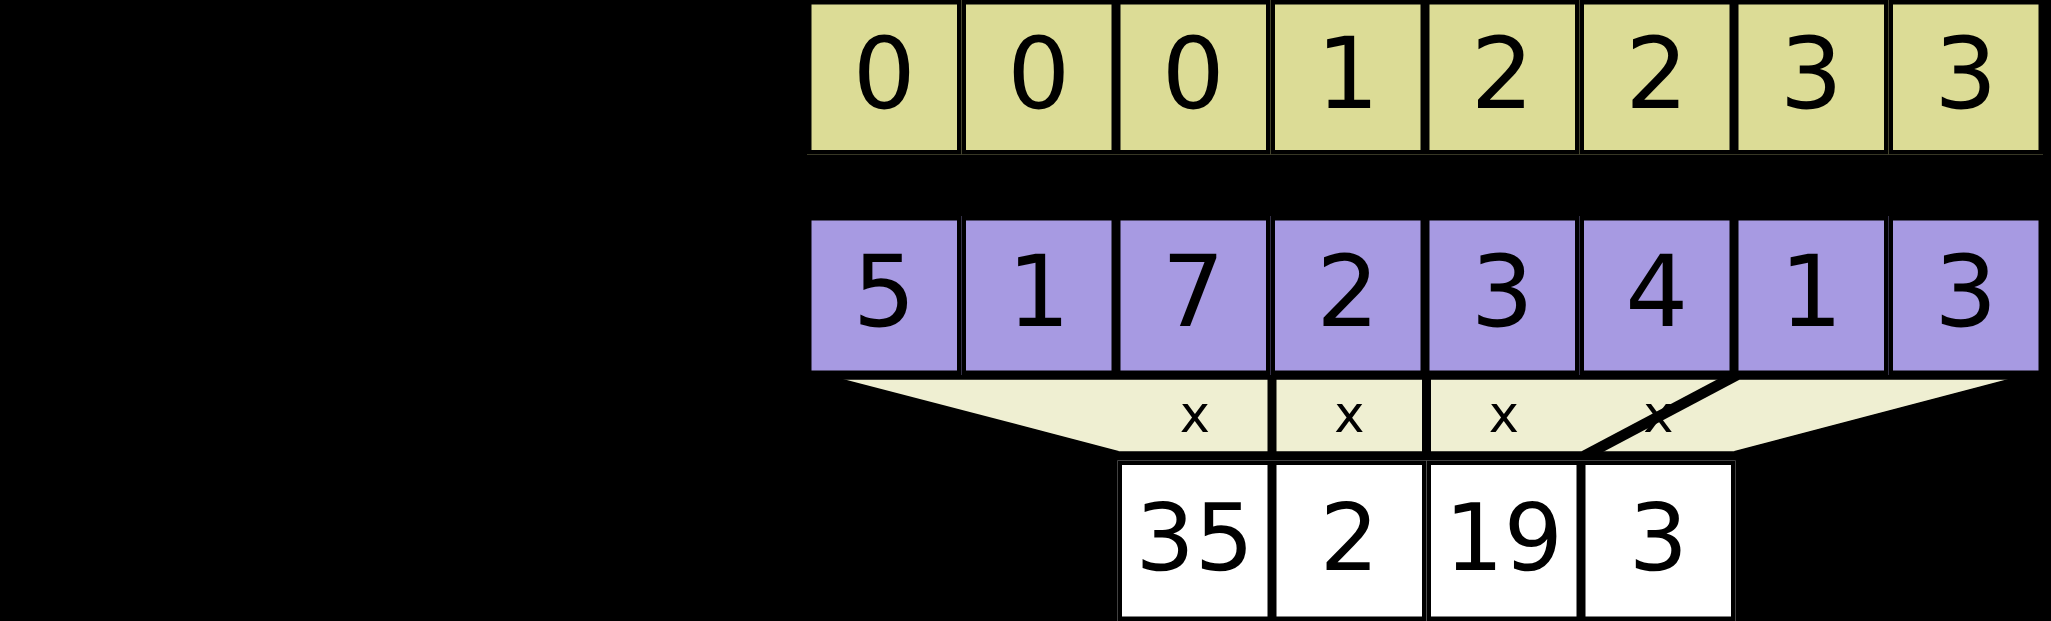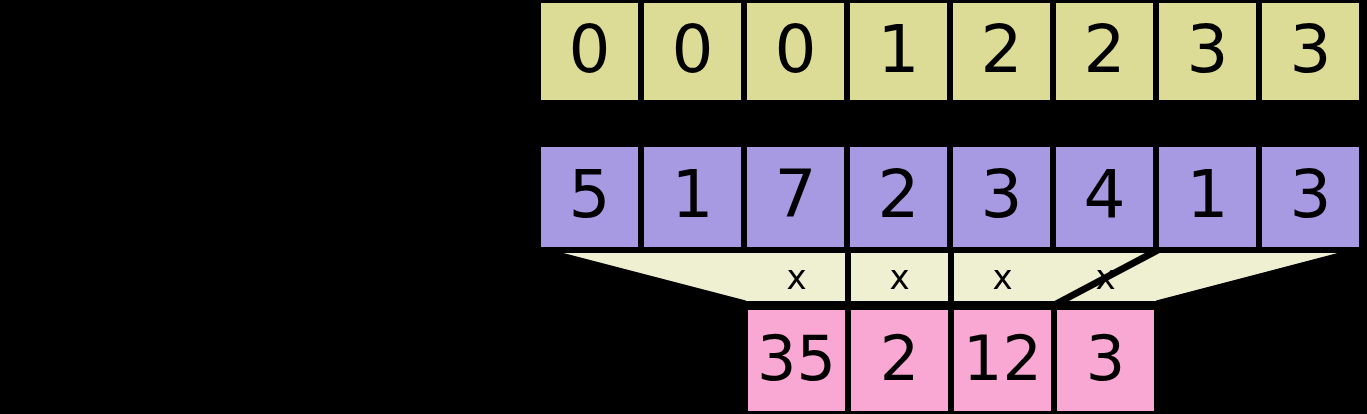--- a/index.html
+++ b/index.html
@@ -89,21 +89,21 @@
   }
 
   
   #results-row {
     left: 745px;
     top: 307px;
   }
   #results-row .cell {
     width: 103px;
     height: 107px;
-    background: #f9a8d4;
+    background: #ffffff;
     font-size: 62px;
   }
 </style>
 </head>
 <body>
 
 <div id="stage">
 
   <svg id="connector" viewBox="0 0 1367 414" width="1367" height="414" xmlns="http://www.w3.org/2000/svg" aria-hidden="true">
 
@@ -194,20 +194,20 @@
   </div>
 
   <div class="row" id="results-row">
     <div class="cell">
         <span>35</span>
       </div>
     <div class="cell">
         <span>2</span>
       </div>
     <div class="cell">
-        <span>12</span>
+        <span>19</span>
       </div>
     <div class="cell">
         <span>3</span>
       </div>
   </div>
 
 </div>
 
 </body></html>

